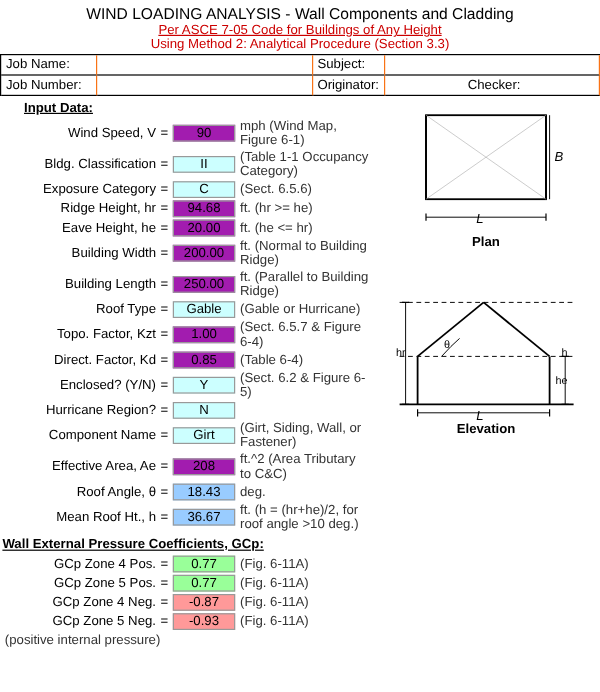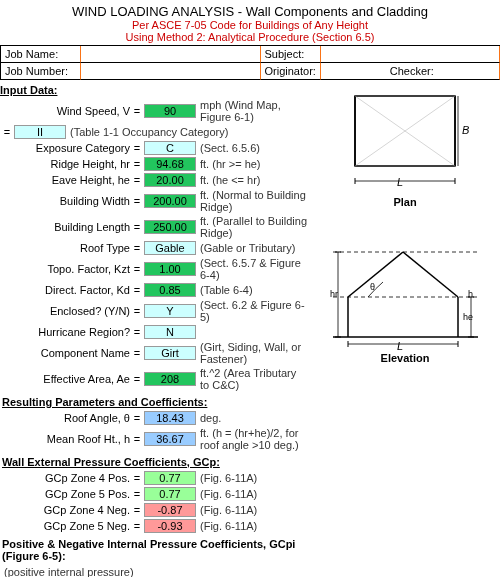--- a/index.html
+++ b/index.html
@@ -15,40 +15,41 @@
       padding: 4px 2px 2px 2px;
       background: #fff;
     }
     .header-title {
       font-weight: normal;
       font-size: 13px;
     }
     .header-sub1 {
       color: #cc0000;
       font-size: 11px;
+      text-decoration: underline;
     }
     .header-sub2 {
       color: #cc0000;
       font-size: 11px;
     }
     .job-info {
       display: grid;
       grid-template-columns: 80px 1fr 60px 1fr;
       border-top: 1px solid #000;
       border-left: 1px solid #000;
     }
     .job-info .cell {
       border-right: 1px solid #f97316;
       border-bottom: 1px solid #000;
       padding: 2px 4px;
     }
     .section-title {
       font-weight: bold;
       text-decoration: underline;
-      padding: 4px 2px 2px 0;
+      padding: 4px 2px 2px 20px;
     }
     .main-content {
       display: flex;
       flex-direction: row;
     }
     .left-panel {
       width: 310px;
       flex-shrink: 0;
     }
     .right-panel {
@@ -111,35 +112,35 @@
       margin: 4px 0;
     }
     .diagram-label {
       font-size: 11px;
       font-weight: bold;
     }
     .border-cell {
       border: 1px solid #999;
       padding: 0 3px;
     }
-    .val-yellow { background: #22c55e; }
+    .val-yellow { background: #a21caf; }
     .val-blue { background: #ccffff; }
     .val-result { background: #99ccff; }
     .val-pos { background: #99ff99; }
     .val-neg { background: #ff9999; }
     .red { color: #cc0000; }
   </style>
 </head>
 <body>
 
 <div>
   <div class="header">
     <div class="header-title">WIND LOADING ANALYSIS - Wall Components and Cladding</div>
     <div class="header-sub1 red">Per ASCE 7-05 Code for Buildings of Any Height</div>
-    <div class="header-sub2 red">Using Method 2: Analytical Procedure (Section 6.5)</div>
+    <div class="header-sub2 red">Using Method 2: Analytical Procedure (Section 3.3)</div>
   </div>
   <div class="job-info">
     <div class="cell">Job Name:</div>
     <div class="cell"></div>
     <div class="cell">Subject:</div>
     <div class="cell"></div>
     <div class="cell">Job Number:</div>
     <div class="cell">&nbsp;</div>
     <div class="cell">Originator:</div>
     <div class="cell" style="display:flex;">
@@ -154,20 +155,21 @@
   <div class="left-panel">
     <div class="section-title">Input Data:</div>
 
     <div class="input-row">
       <span class="row-label">Wind Speed, V</span>
       <span class="row-equals">=</span>
       <span class="row-value val-yellow border-cell">90</span>
       <span class="row-unit">mph  (Wind Map, Figure 6-1)</span>
     </div>
     <div class="input-row">
+      <span class="row-label">Bldg. Classification</span>
       <span class="row-equals">=</span>
       <span class="row-value val-blue border-cell">II</span>
       <span class="row-unit">(Table 1-1 Occupancy Category)</span>
     </div>
     <div class="input-row">
       <span class="row-label">Exposure Category</span>
       <span class="row-equals">=</span>
       <span class="row-value val-blue border-cell">C</span>
       <span class="row-unit">(Sect. 6.5.6)</span>
     </div>
@@ -192,21 +194,21 @@
     <div class="input-row">
       <span class="row-label">Building Length</span>
       <span class="row-equals">=</span>
       <span class="row-value val-yellow border-cell">250.00</span>
       <span class="row-unit">ft.  (Parallel to Building Ridge)</span>
     </div>
     <div class="input-row">
       <span class="row-label">Roof Type</span>
       <span class="row-equals">=</span>
       <span class="row-value val-blue border-cell">Gable</span>
-      <span class="row-unit">(Gable or Tributary)</span>
+      <span class="row-unit">(Gable or Hurricane)</span>
     </div>
     <div class="input-row">
       <span class="row-label">Topo. Factor, Kzt</span>
       <span class="row-equals">=</span>
       <span class="row-value val-yellow border-cell">1.00</span>
       <span class="row-unit">(Sect. 6.5.7 &amp; Figure 6-4)</span>
     </div>
     <div class="input-row">
       <span class="row-label">Direct. Factor, Kd</span>
       <span class="row-equals">=</span>
@@ -231,21 +233,20 @@
       <span class="row-value val-blue border-cell">Girt</span>
       <span class="row-unit">(Girt, Siding, Wall, or Fastener)</span>
     </div>
     <div class="input-row">
       <span class="row-label">Effective Area, Ae</span>
       <span class="row-equals">=</span>
       <span class="row-value val-yellow border-cell">208</span>
       <span class="row-unit">ft.^2  (Area Tributary to C&amp;C)</span>
     </div>
 
-    <div class="section-title results-section">Resulting Parameters and Coefficients:</div>
 
     <div class="result-row">
       <span class="row-label">Roof Angle, θ</span>
       <span class="row-equals">=</span>
       <span class="row-value val-result border-cell">18.43</span>
       <span class="row-unit">deg.</span>
     </div>
     <div class="result-row">
       <span class="row-label">Mean Roof Ht., h</span>
       <span class="row-equals">=</span>
@@ -273,21 +274,20 @@
       <span class="row-value val-neg border-cell">-0.87</span>
       <span class="row-unit">(Fig. 6-11A)</span>
     </div>
     <div class="result-row">
       <span class="row-label">GCp Zone 5 Neg.</span>
       <span class="row-equals">=</span>
       <span class="row-value val-neg border-cell">-0.93</span>
       <span class="row-unit">(Fig. 6-11A)</span>
     </div>
 
-    <div class="coef-title">Positive &amp; Negative Internal Pressure Coefficients, GCpi (Figure 6-5):</div>
 
     <div class="result-row">
 
       <span class="row-unit">(positive internal pressure)</span>
     </div>
 
   </div>
 
   <div class="right-panel">
 

